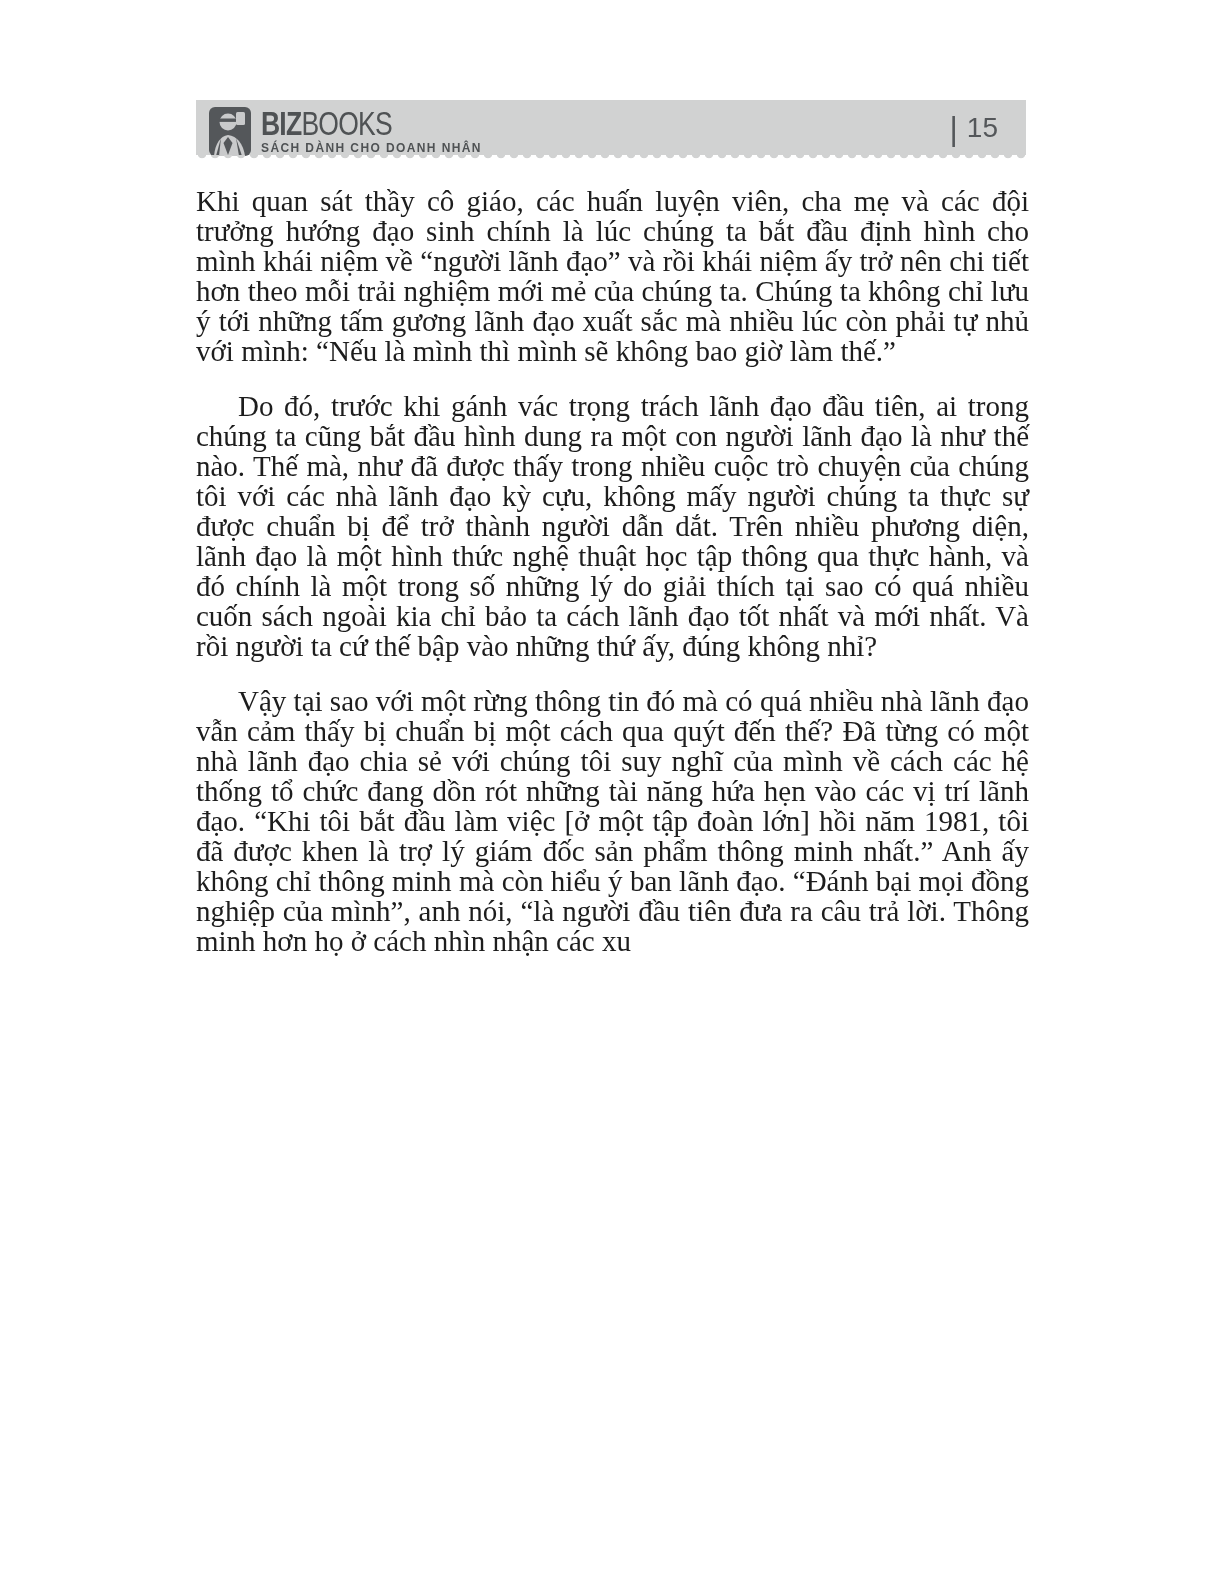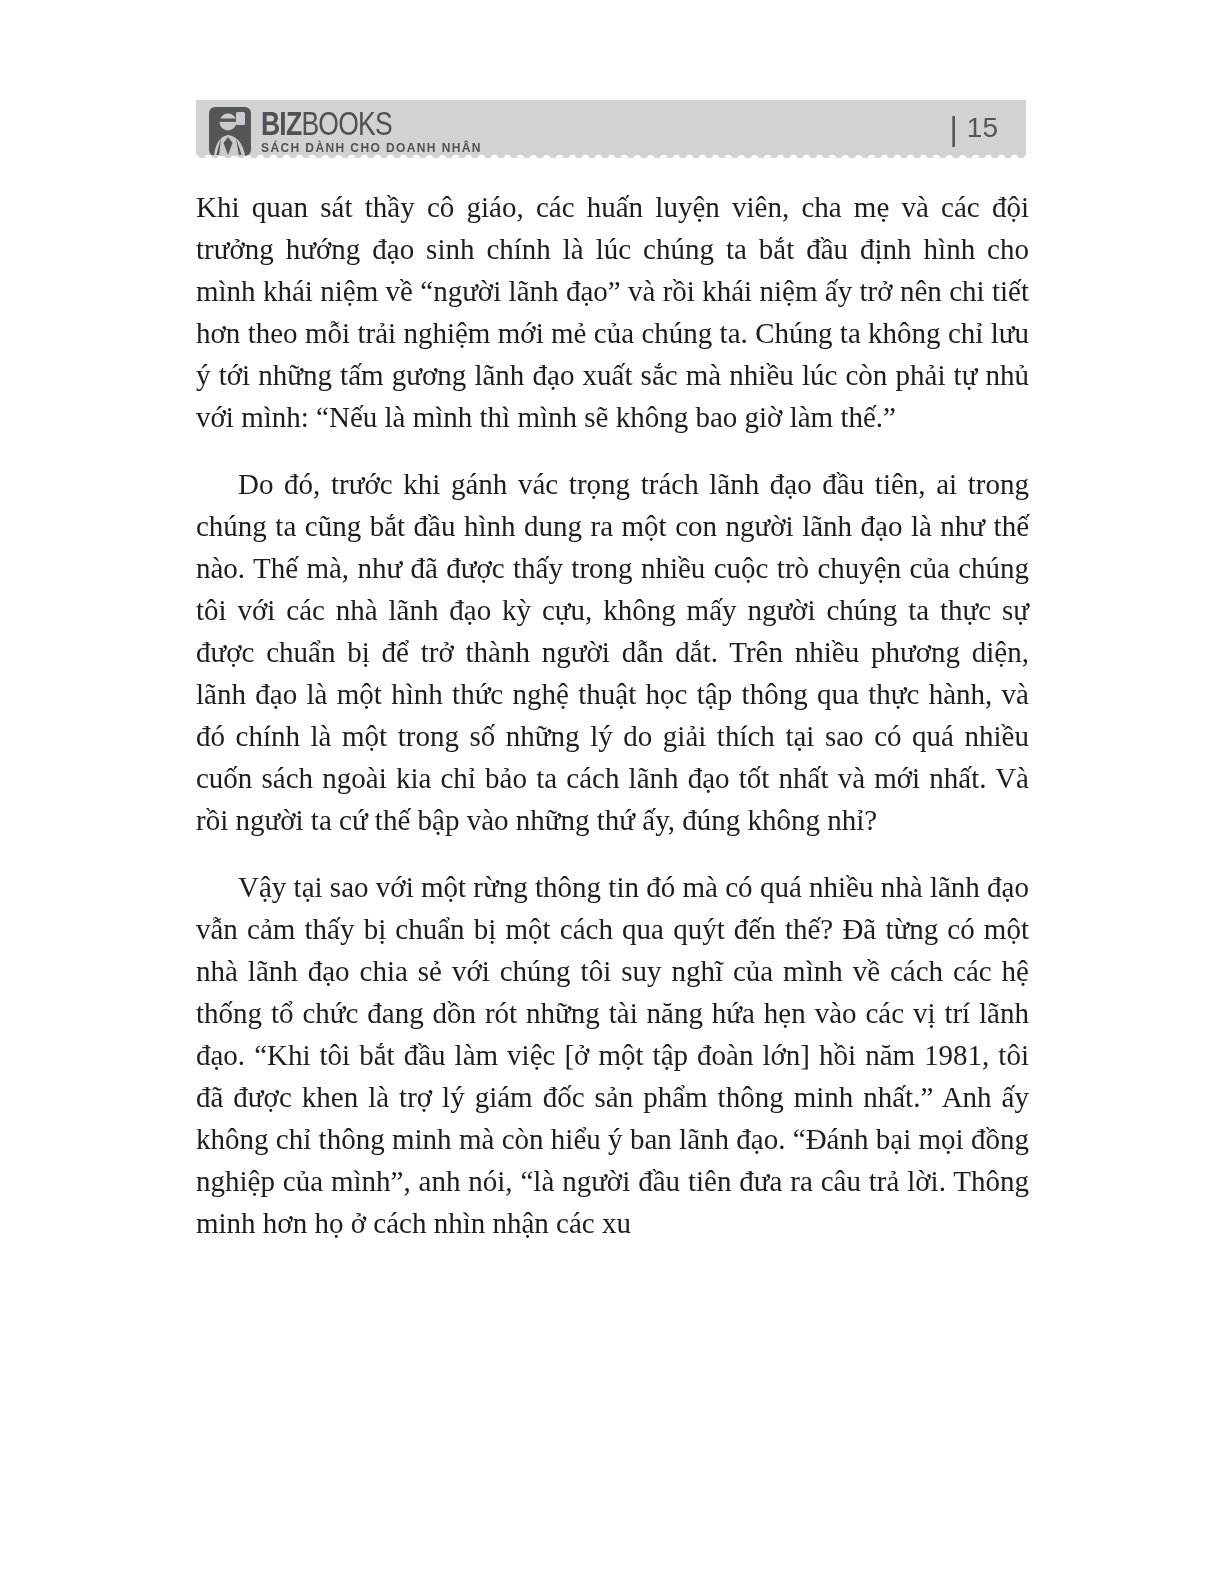--- a/index.html
+++ b/index.html
@@ -99,21 +99,21 @@
   }
 
   
   .content {
     position: absolute;
     left: 196px;
     top: 186px;
     width: 833px;
     color: #1d1d1d;
     font-size: 29px;
-    line-height: 42px;
+    line-height: 30px;
     text-align: justify;
   }
   .content p {
     margin: 0 0 25px 0;
     text-indent: 42px;
   }
   .content p.first {
     text-indent: 0;
   }
 </style>

